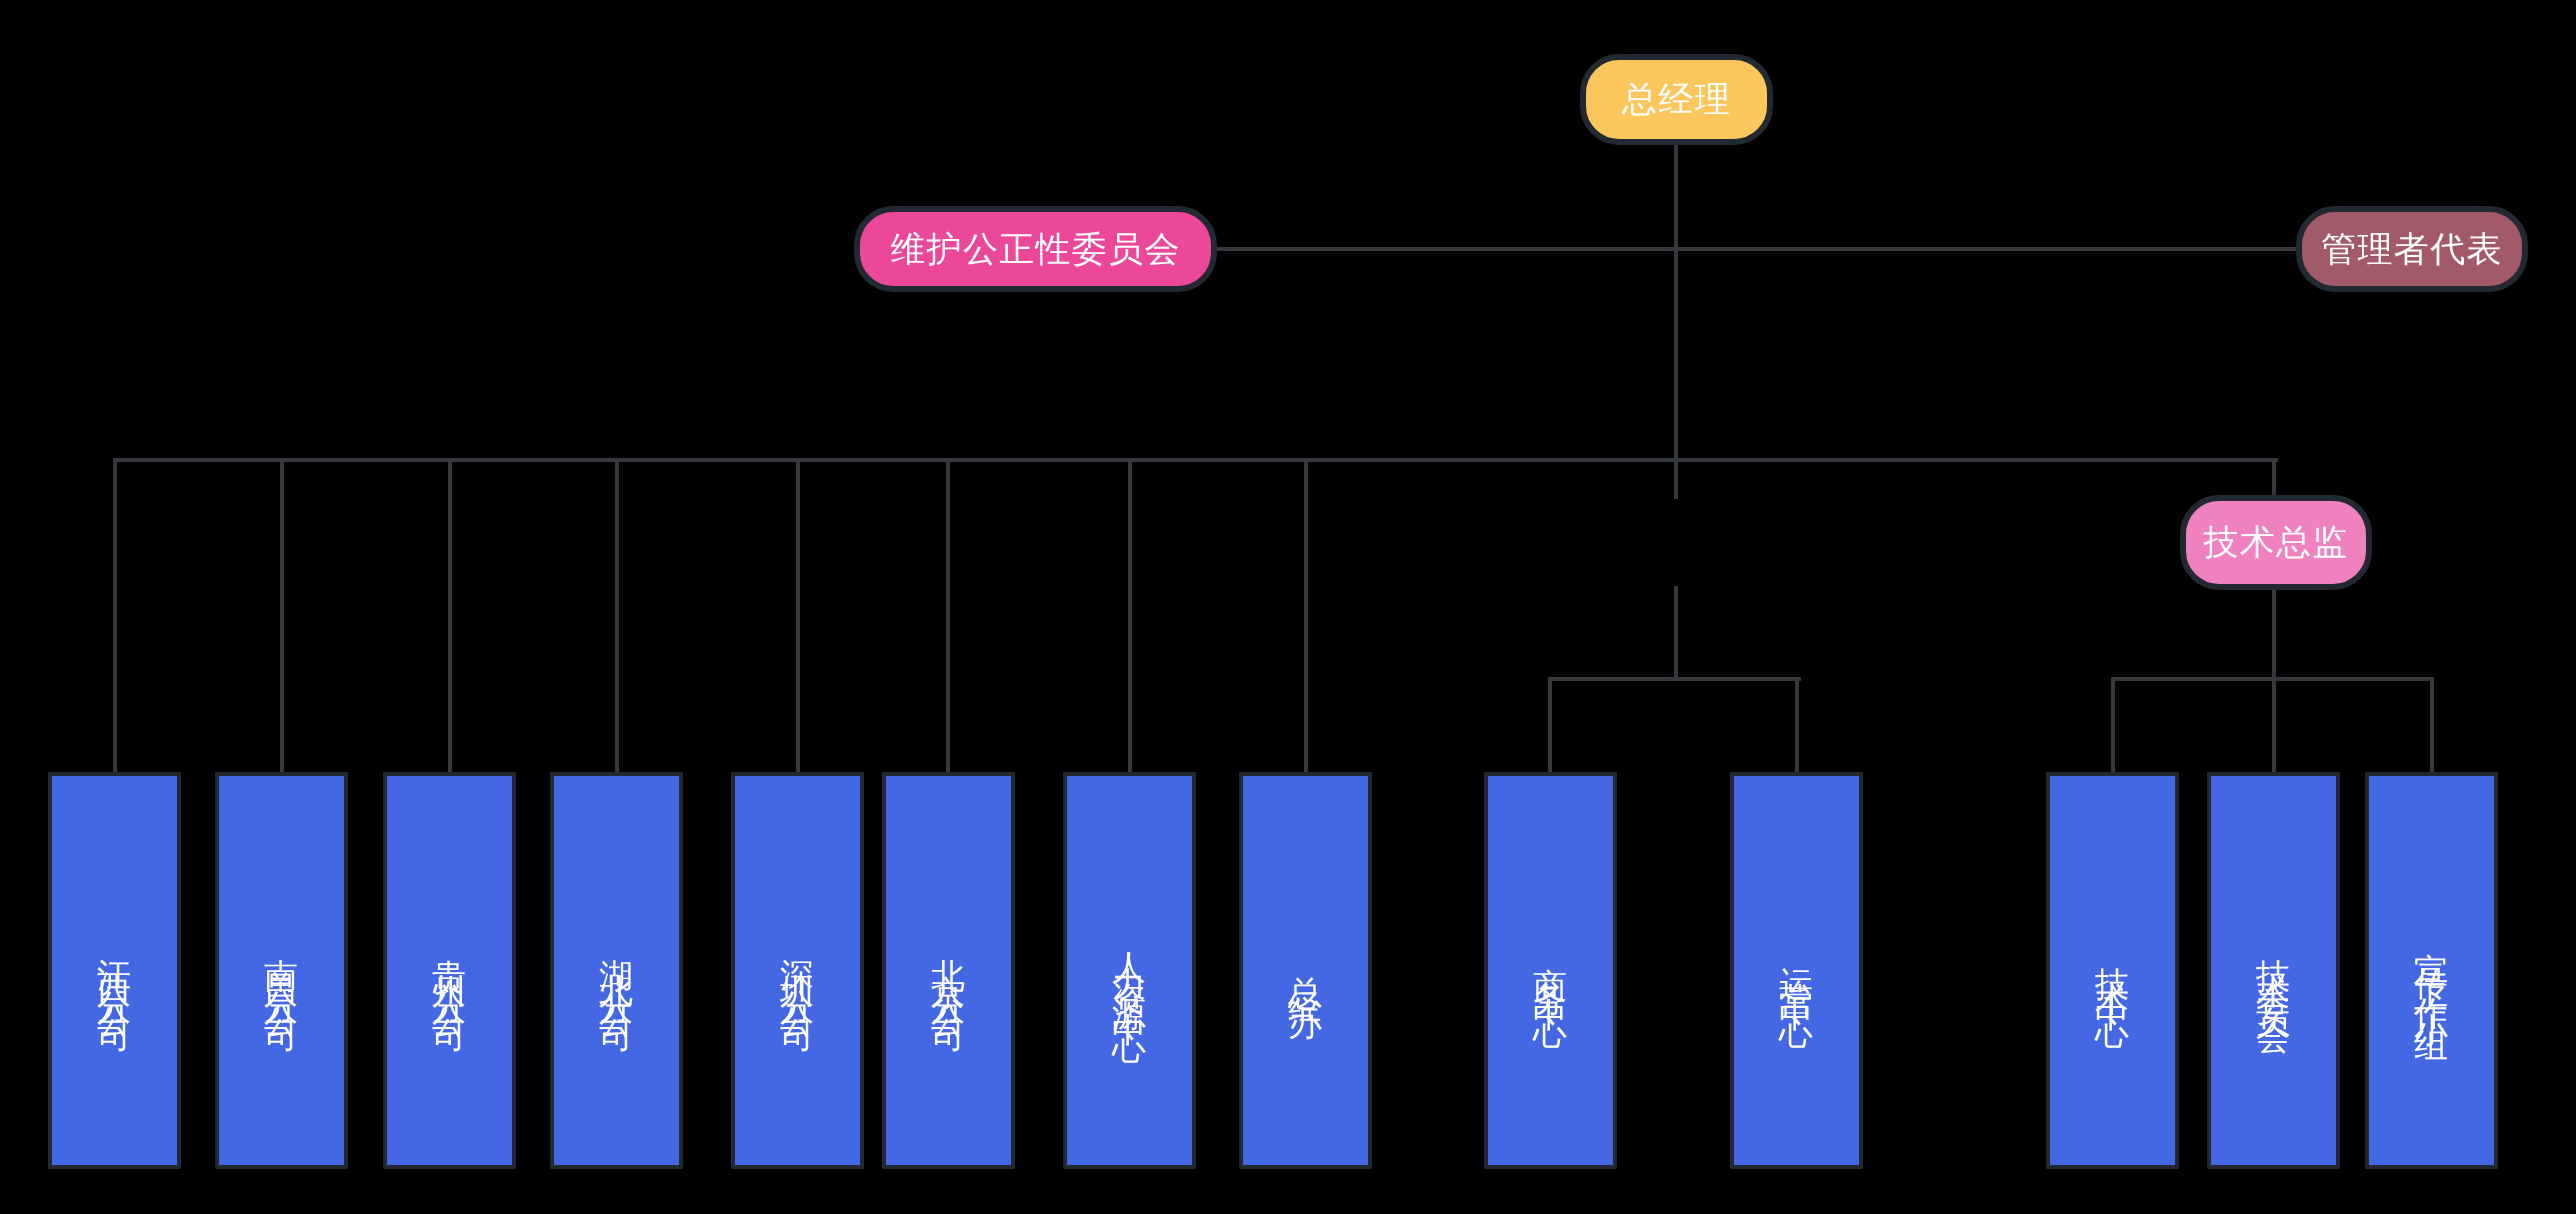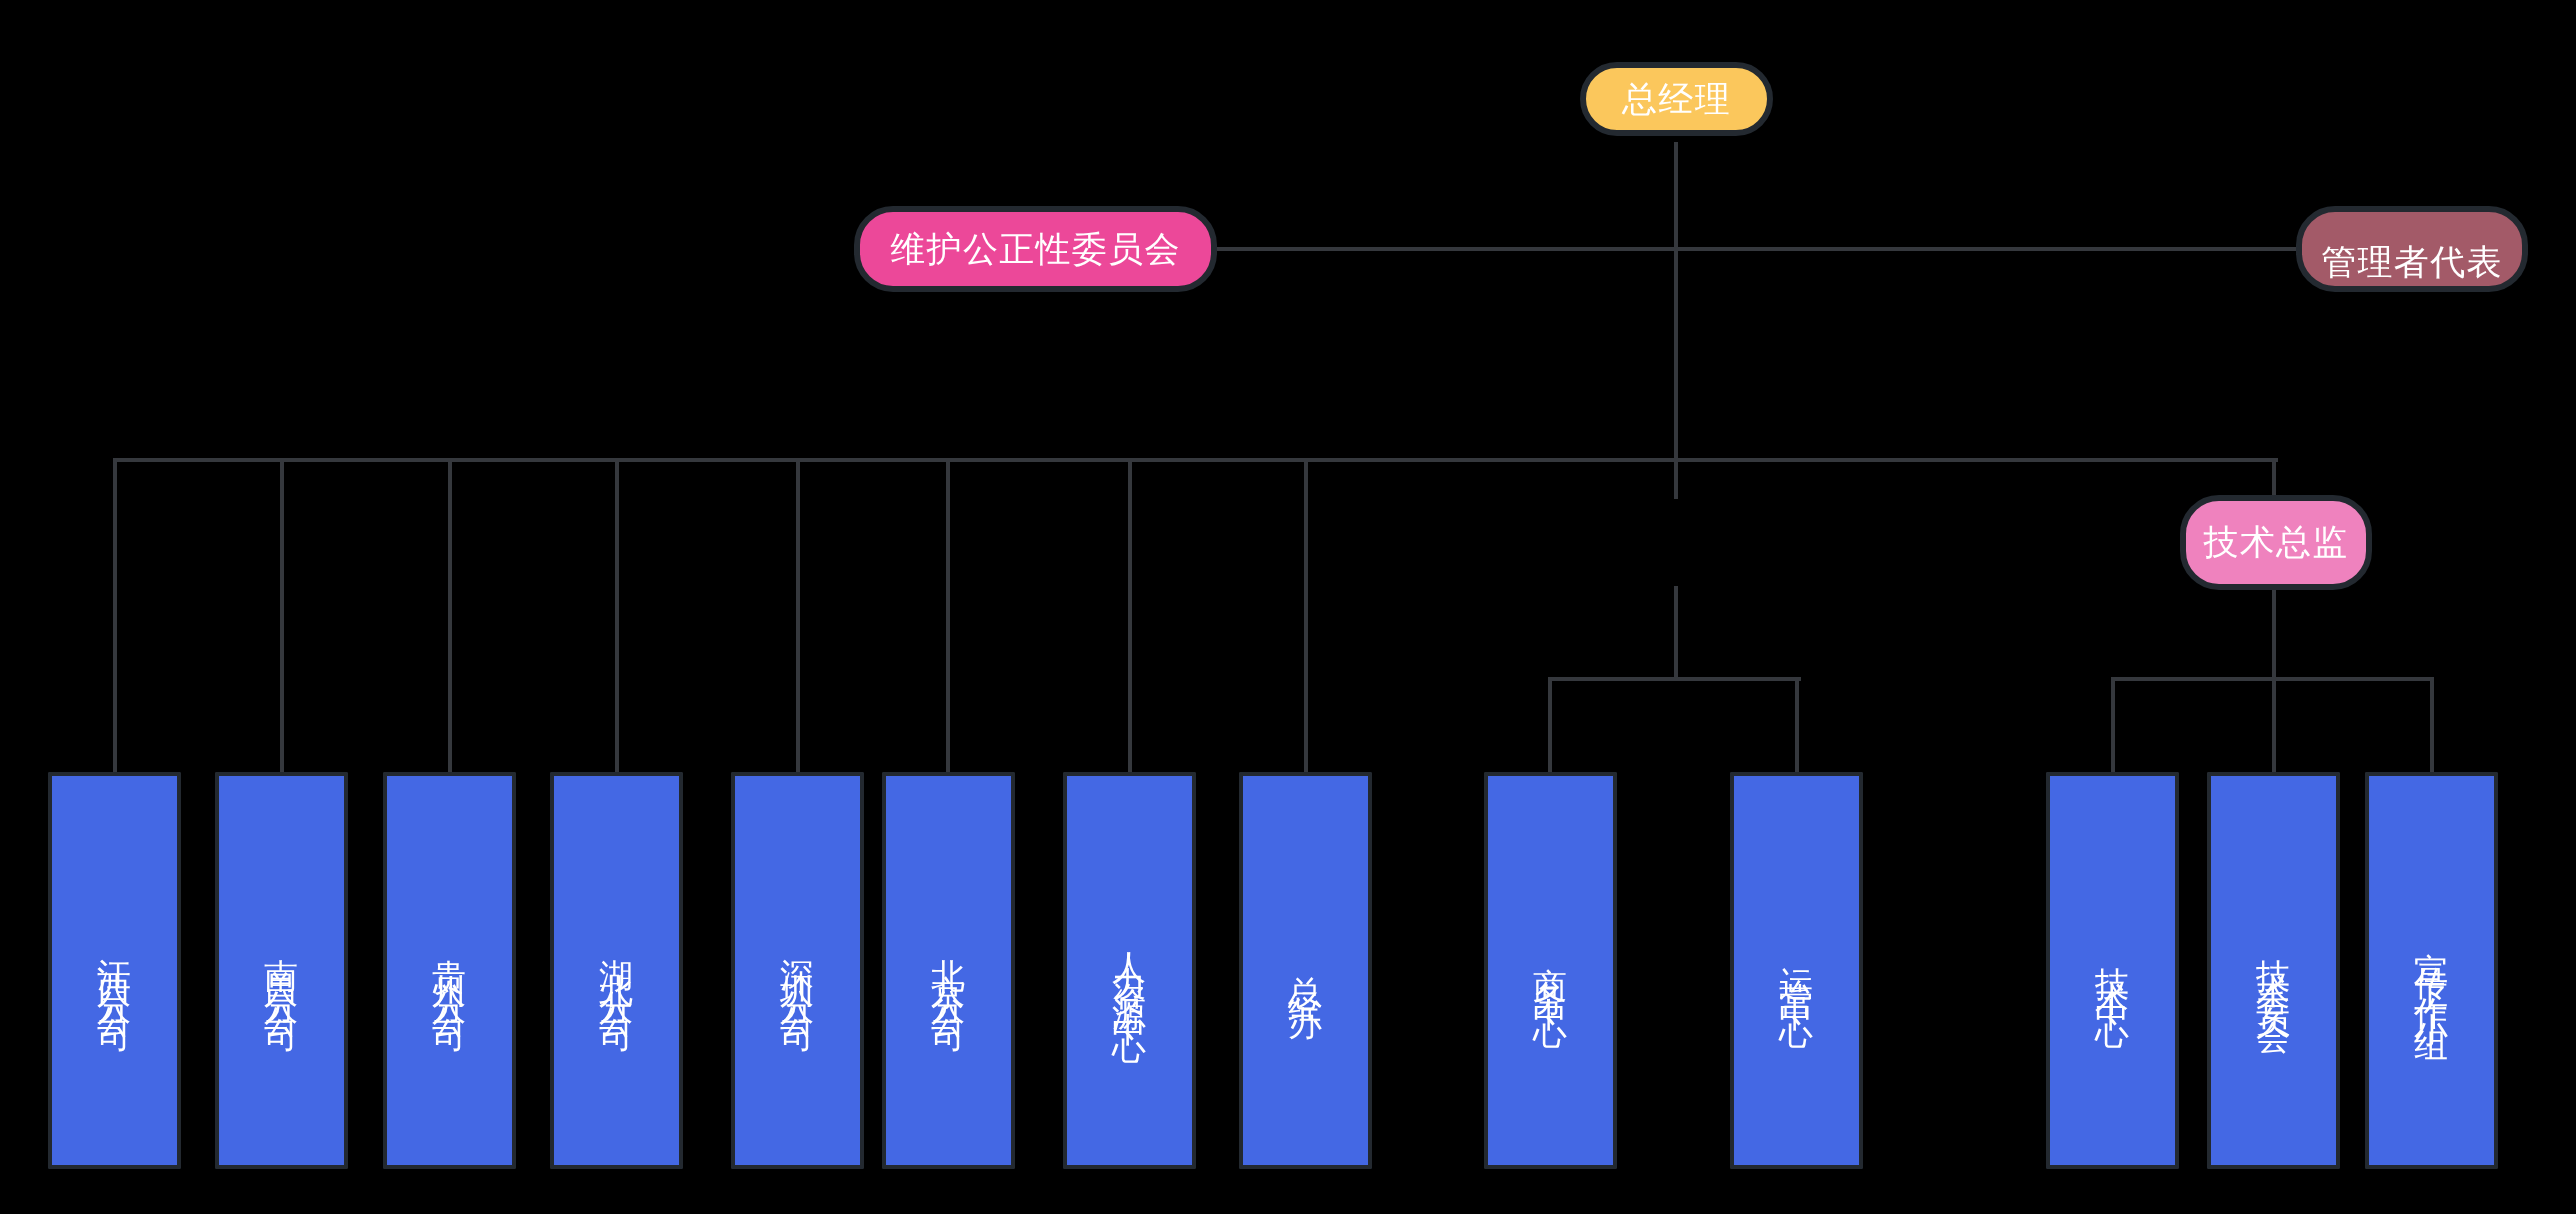--- a/index.html
+++ b/index.html
@@ -74,28 +74,28 @@
   <div class="line" style="left:1548px; top:677px; width:253px; height:3.9px;"></div>
   <div class="line" style="left:1548px; top:677px; width:3.9px; height:99px;"></div>
   <div class="line" style="left:1795px; top:677px; width:3.9px; height:99px;"></div>
 
   <div class="line" style="left:2272px; top:586px; width:3.9px; height:95px;"></div>
   <div class="line" style="left:2111px; top:677px; width:323px; height:3.9px;"></div>
   <div class="line" style="left:2111px; top:677px; width:3.9px; height:99px;"></div>
   <div class="line" style="left:2272px; top:677px; width:3.9px; height:99px;"></div>
   <div class="line" style="left:2430px; top:677px; width:3.9px; height:99px;"></div>
 
-  <div class="node pill" style="left: 1580px; top: 62px; width: 193px; height: 74px; background-color: rgb(251, 199, 92);">
+  <div class="node pill" style="left: 1580px; top: 54px; width: 193px; height: 91px; background-color: rgb(251, 199, 92);">
     <span>总经理</span>
   </div>
 
   <div class="node pill" style="left: 854px; top: 206px; width: 363px; height: 86px; background-color: #ec4899;">
     <span>维护公正性委员会</span>
   </div>
-  <div class="node pill" style="left: 2296px; top: 206px; width: 232px; height: 86px; background-color: rgb(163, 90, 104); align-items: flex-end;">
+  <div class="node pill" style="left: 2296px; top: 206px; width: 232px; height: 86px; background-color: rgb(163, 90, 104);">
     <span>管理者代表</span>
   </div>
 
   <div class="node pill" style="left: 2180px; top: 495px; width: 192px; height: 95px; background-color: rgb(239, 130, 190);">
     <span>技术总监</span>
   </div>
 
   <div class="node dept" style="left: 48px; top: 772px; width: 133px; height: 397px; background-color: rgb(68, 104, 228);">
     <span class="vtext">江西分公司</span>
   </div>

